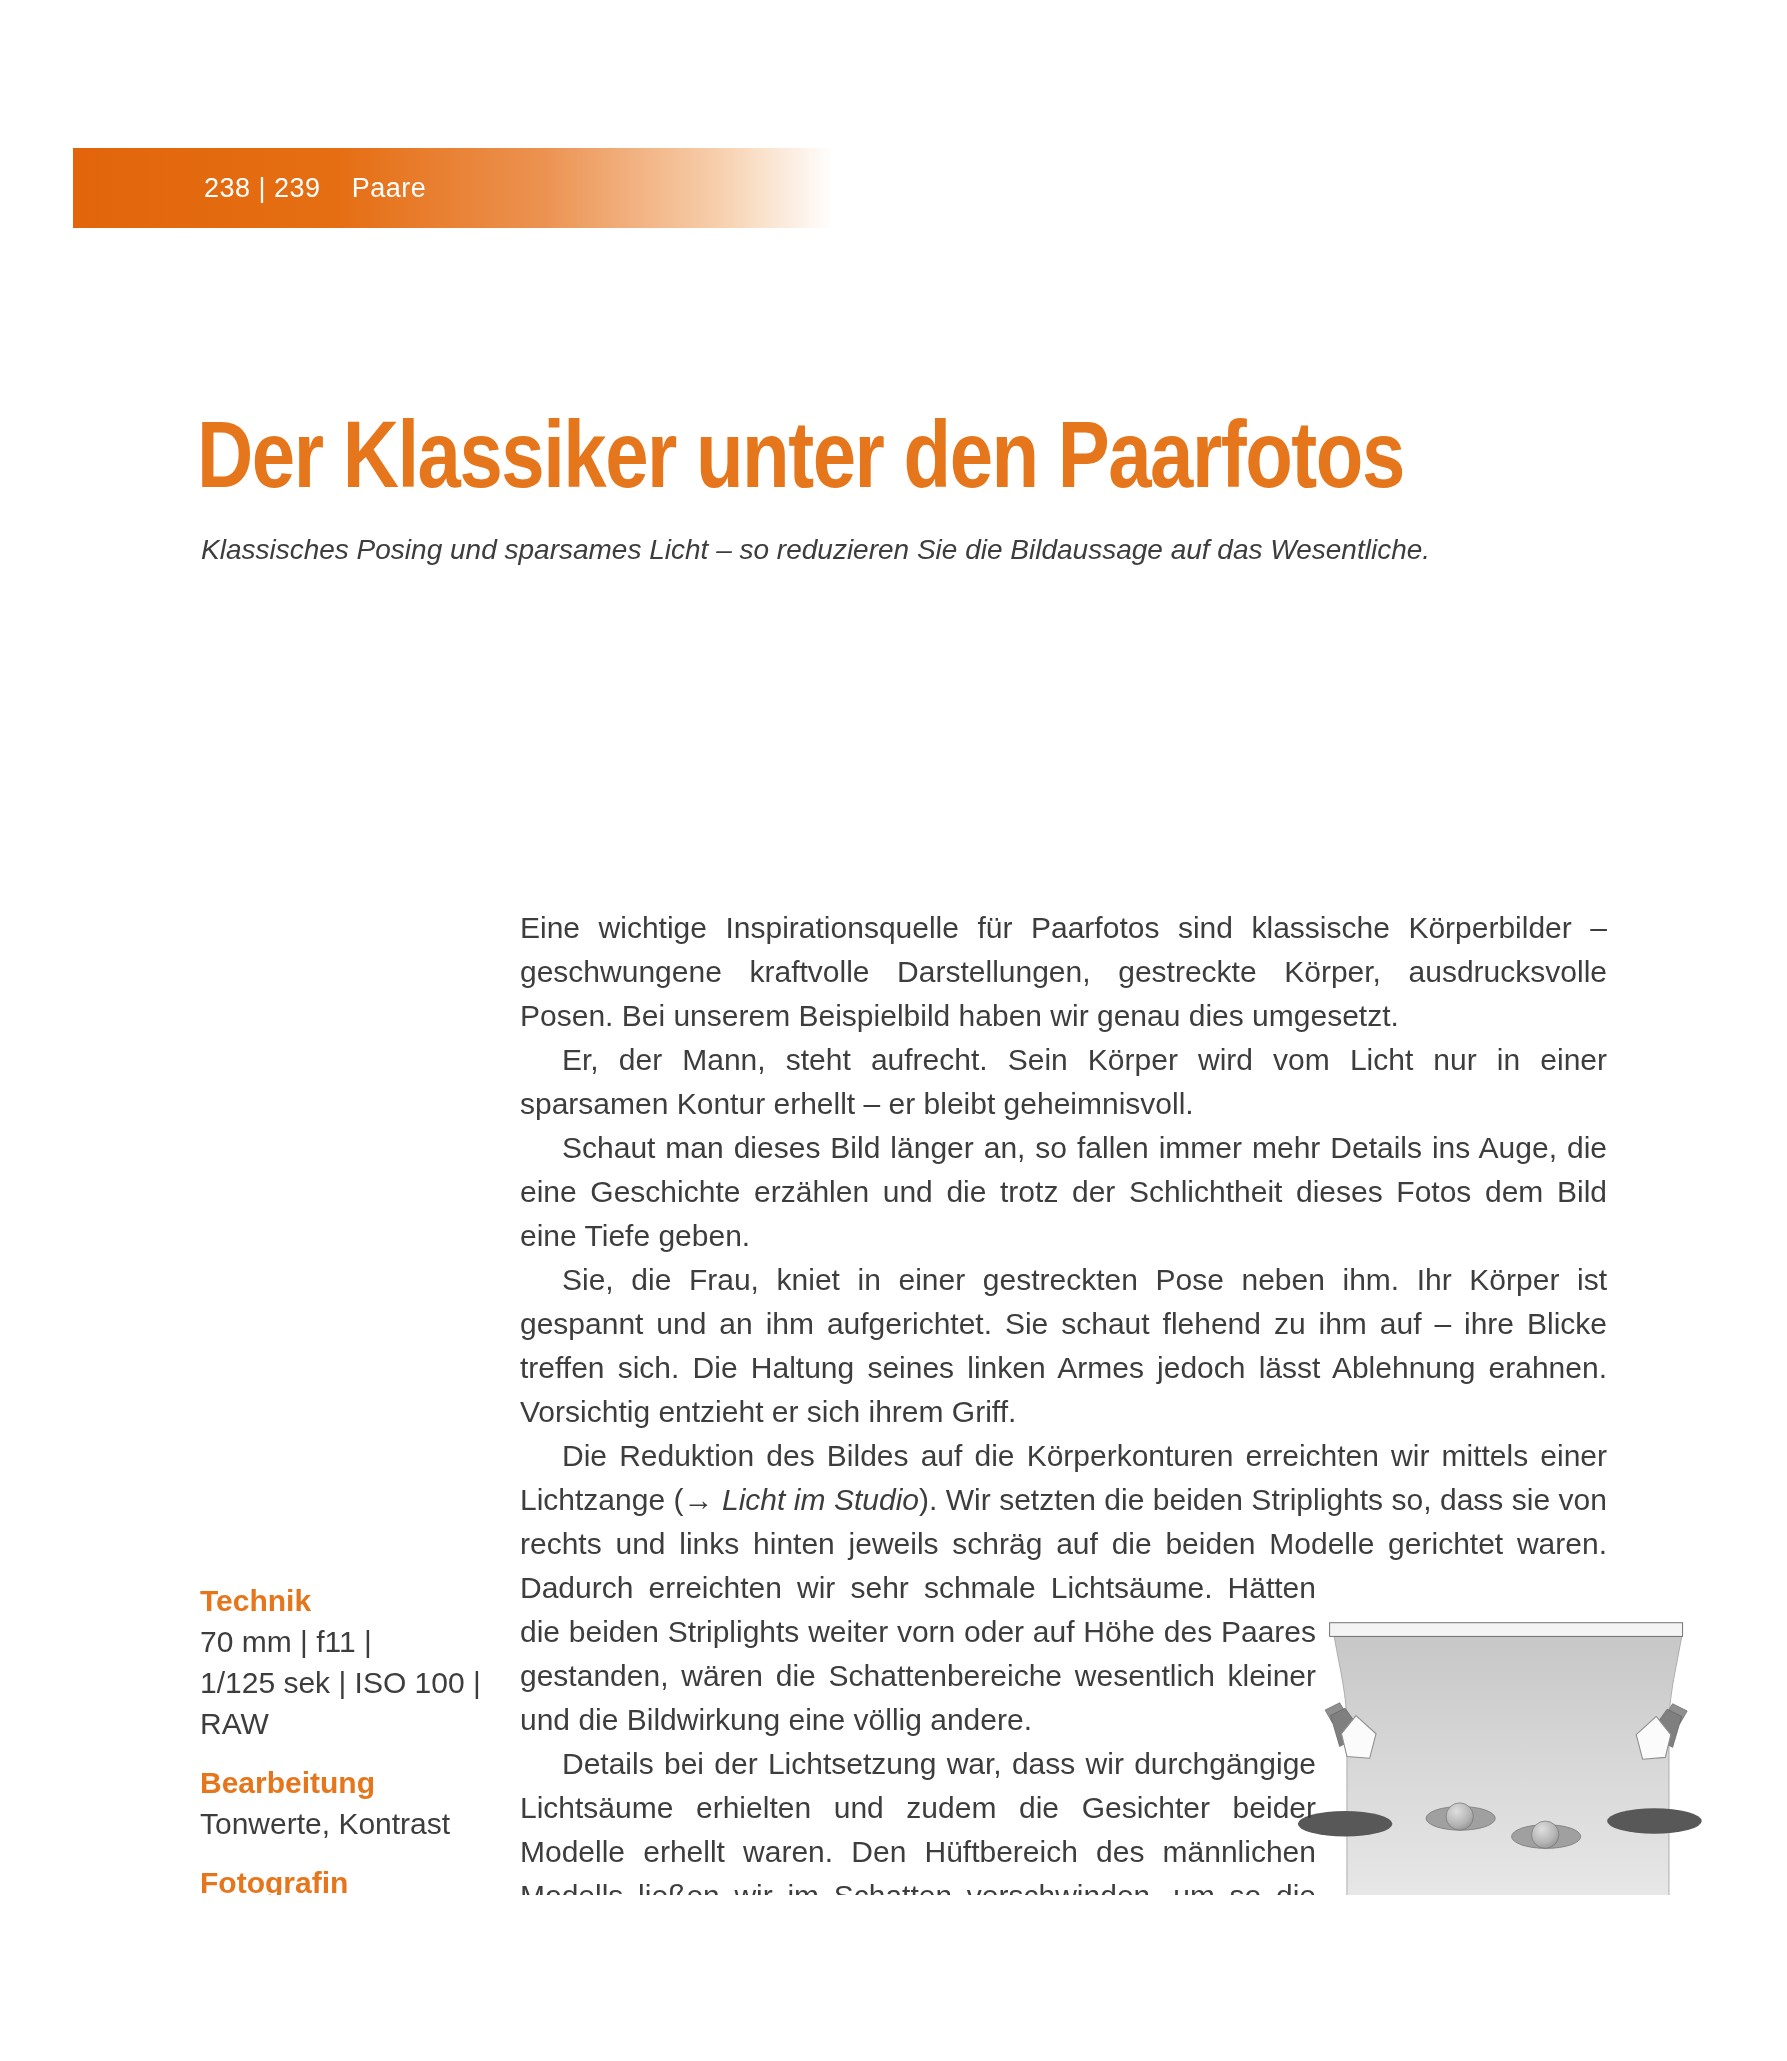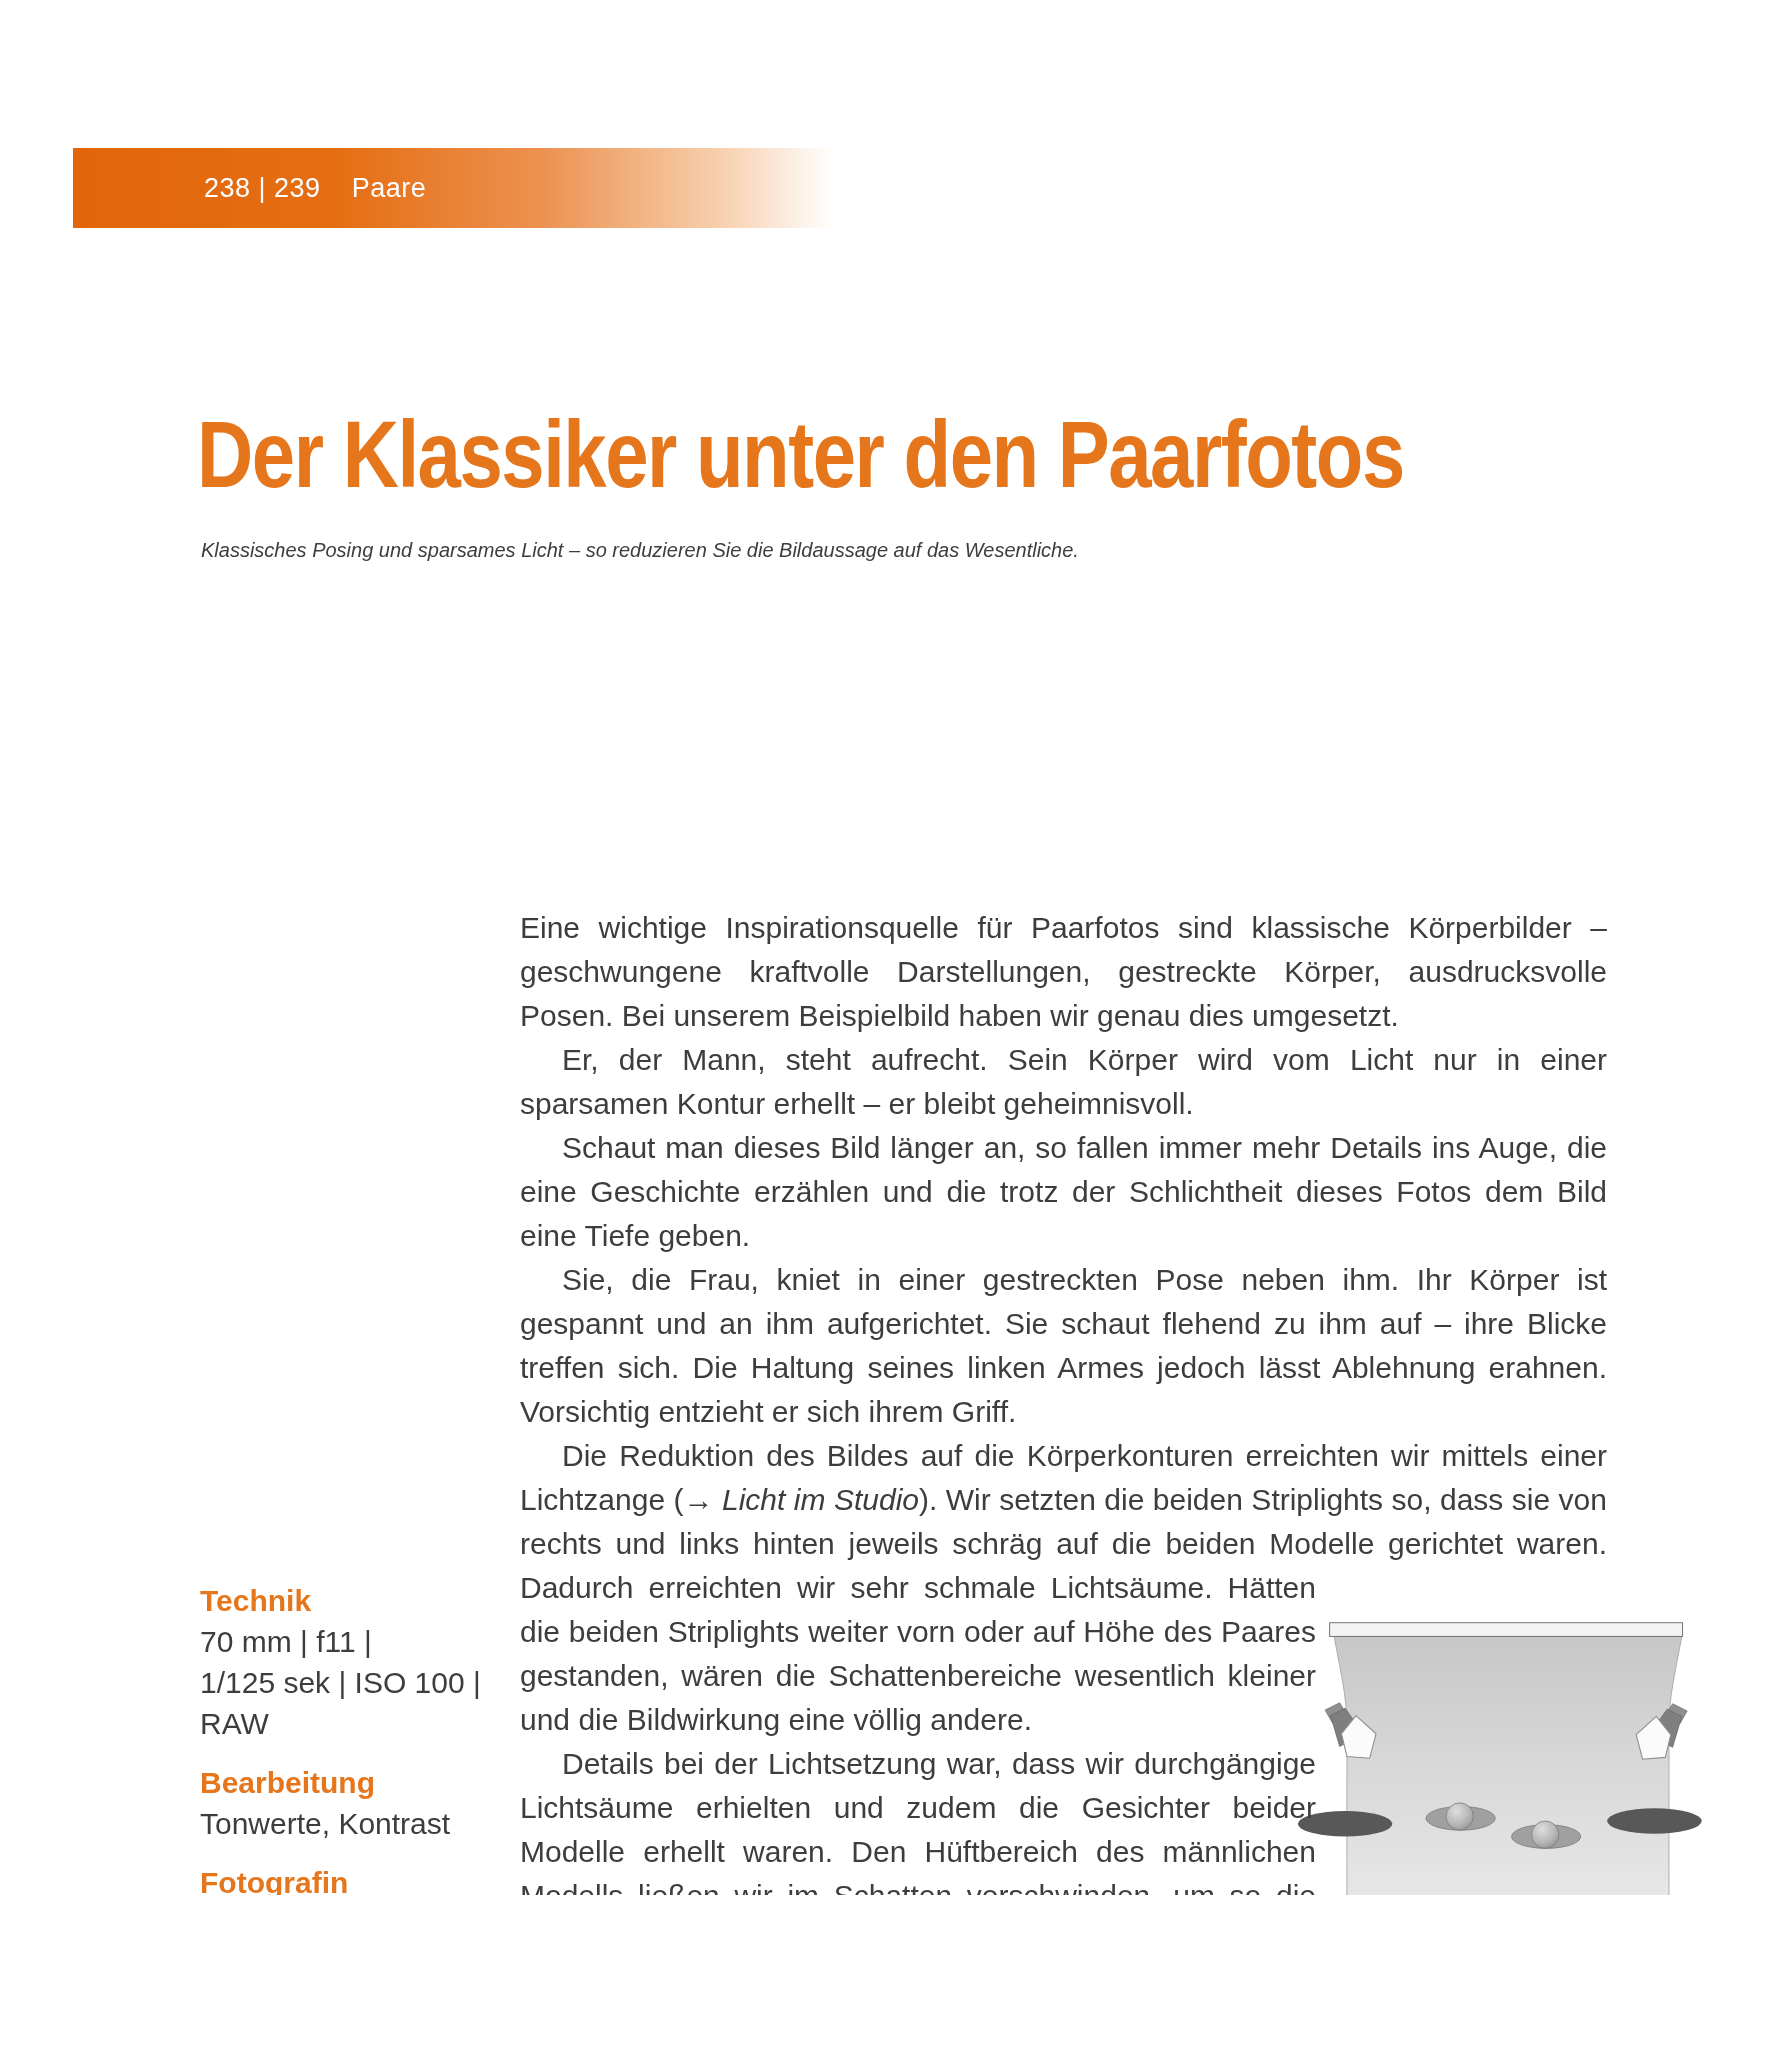--- a/index.html
+++ b/index.html
@@ -17,21 +17,21 @@
   .header-bar .section{color:#ffffff;font-size:27px;letter-spacing:0.5px;margin-left:31px;}
   
   .title{
     position:absolute;left:197px;top:407px;
     font-size:95px;font-weight:bold;line-height:1;color:#e5761c;
     letter-spacing:-1.8px;transform:scaleX(0.82);transform-origin:left top;
     white-space:nowrap;
   }
   .subtitle{
     position:absolute;left:201px;top:532px;
-    font-size:20px;font-style:italic;line-height:36px;color:#3d3d3d;white-space:nowrap;text-align:right;
+    font-size:28px;font-style:italic;line-height:36px;color:#3d3d3d;white-space:nowrap;text-align:right;
   }
   
   .sidebar{position:absolute;left:200px;top:1580px;width:314px;font-size:30px;line-height:41px;}
   .sidebar .group{margin:0 0 18px 0;}
   .sidebar .head{color:#e5761c;font-weight:bold;}
   .sidebar .line{white-space:nowrap;}
   
   .bodycol{
     position:absolute;left:520px;top:858px;width:1087px;
     font-size:30px;line-height:44px;text-align:justify;color:#3d3d3d;

